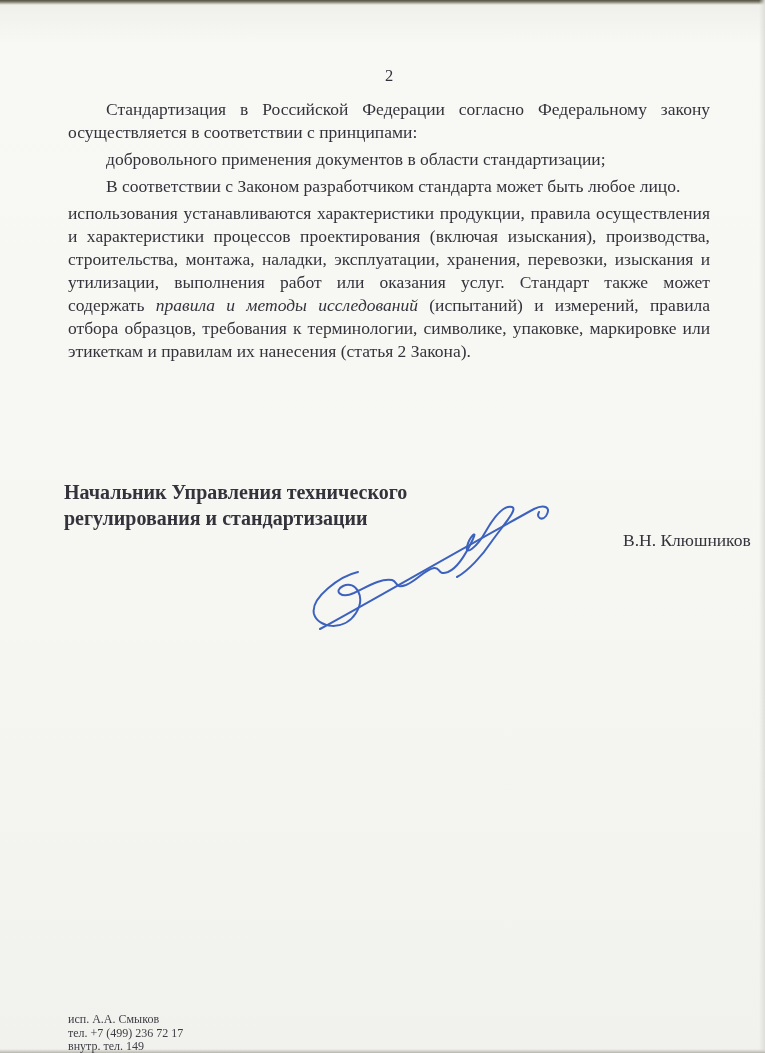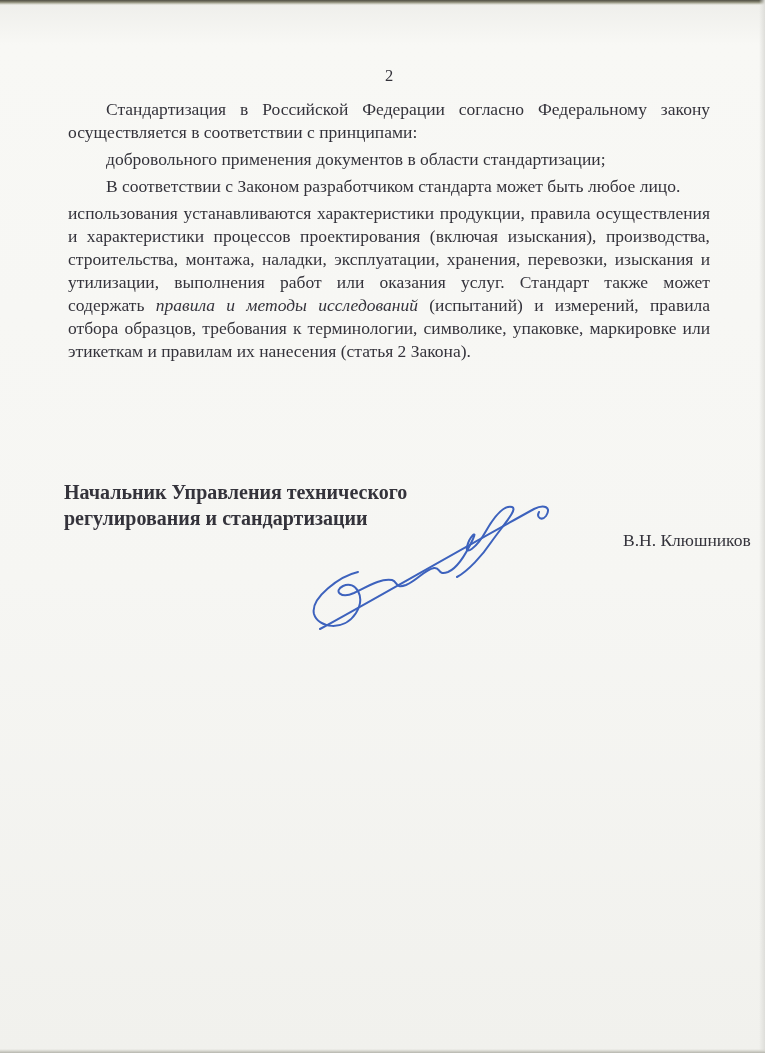--- a/index.html
+++ b/index.html
@@ -111,13 +111,18 @@
          C 222 17, 209 31, 196 49
          C 186 64, 172 79, 161 85"></path>
     <path stroke="#3d62bd" stroke-width="2" stroke-linecap="round" fill="none" d="M 24 137
          C 70 112, 160 60, 238 17
          C 248 12, 256 15, 250 24
          C 246 29, 240 26, 243 20"></path>
   </svg>
 
   <div class="sig-name">В.Н. Клюшников</div>
 
+  <div class="footer">
+    <span>исп. А.А. Смыков</span>
+    <span>тел. +7 (499) 236 72 17</span>
+    <span>внутр. тел. 149</span>
+  </div>
 </div>
 
 </body></html>

